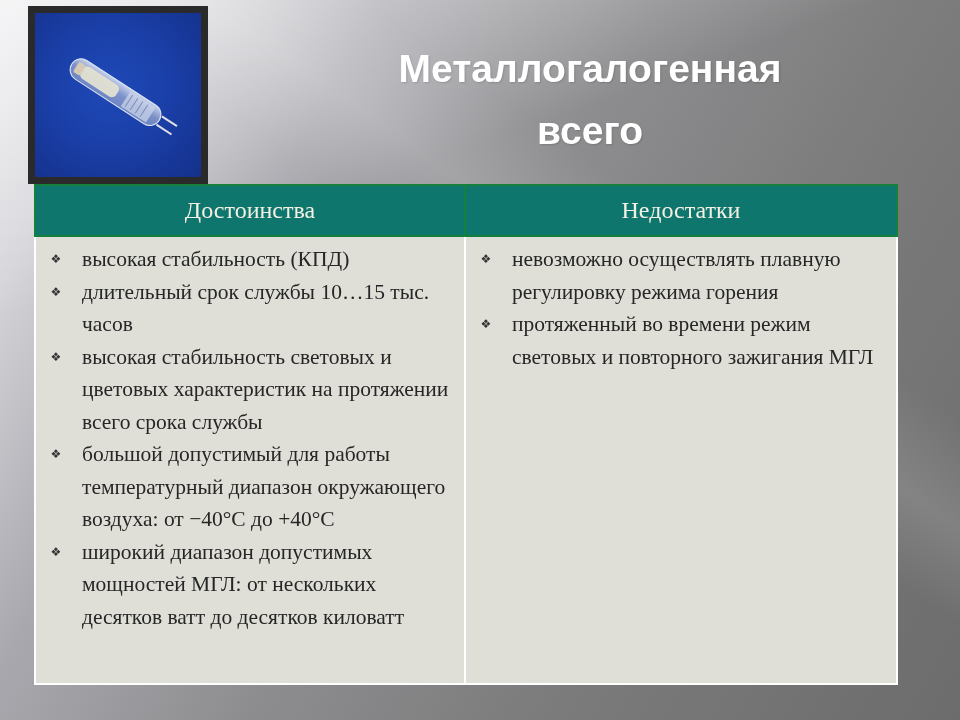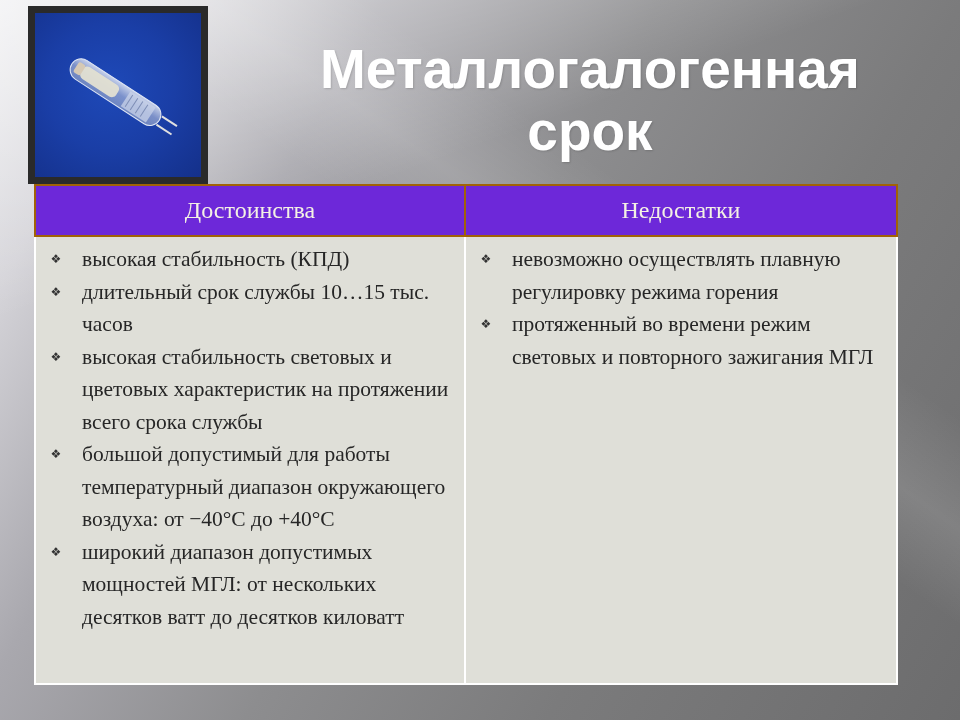--- a/index.html
+++ b/index.html
@@ -19,31 +19,31 @@
     background: #2a2a2a; box-sizing: border-box; padding: 7px;
   }
   .photo-inner {
     width: 100%; height: 100%;
     background: radial-gradient(ellipse at 45% 45%, #1e49b8 0%, #1a3ea6 50%, #14308a 100%);
     position: relative; overflow: hidden;
   }
   .title {
     position: absolute; left: 290px; top: 38px; width: 600px; text-align: center;
     color: #ffffff; font-family: "Liberation Sans", sans-serif; font-weight: bold;
-    font-size: 55px; line-height: 62px; letter-spacing: 0px;
+    font-size: 39px; line-height: 62px; letter-spacing: 0px;
     text-shadow: 1px 1px 2px rgba(0,0,0,0.15);
   }
   table.comp {
     position: absolute; left: 34px; top: 184px; width: 864px;
     border-collapse: collapse; table-layout: fixed;
   }
   table.comp th {
-    background: #6d28d9; color: #f4f1e4; font-weight: normal;
+    background: #0f766e; color: #f4f1e4; font-weight: normal;
     font-family: "Liberation Serif", serif; font-size: 24px; height: 49px; padding: 0;
-    text-align: center; border: 2px solid #a16207;
+    text-align: center; border: 2px solid #15803d;
   }
   table.comp td {
     background: #dfdfd8; vertical-align: top; padding: 6px 8px 0 8px;
     border: 2px solid #ffffff; height: 448px; box-sizing: border-box;
   }
   .col-left { width: 430px; }
   ul.bul { list-style: none; margin: 0; padding: 0; }
   ul.bul li {
     position: relative; padding-left: 38px; color: #262626;
     font-size: 21.5px; line-height: 32.5px;
@@ -79,21 +79,21 @@
         <line x1="114" y1="72" x2="114" y2="86" stroke="#7d8db5" stroke-width="1"></line>
         <line x1="132" y1="74" x2="150" y2="74" stroke="#e0e0e0" stroke-width="2"></line>
         <line x1="132" y1="84" x2="150" y2="84" stroke="#e0e0e0" stroke-width="2"></line>
       </g>
     </svg>
   </div>
 </div>
 
 <div class="title">
   <div>Металлогалогенная</div>
-  <div>срок</div>
+  <div>всего</div>
 </div>
 
 <table class="comp">
   <colgroup>
       <col class="col-left">
       <col>
     </colgroup>
   <thead>
     <tr>
       <th>Достоинства</th>

